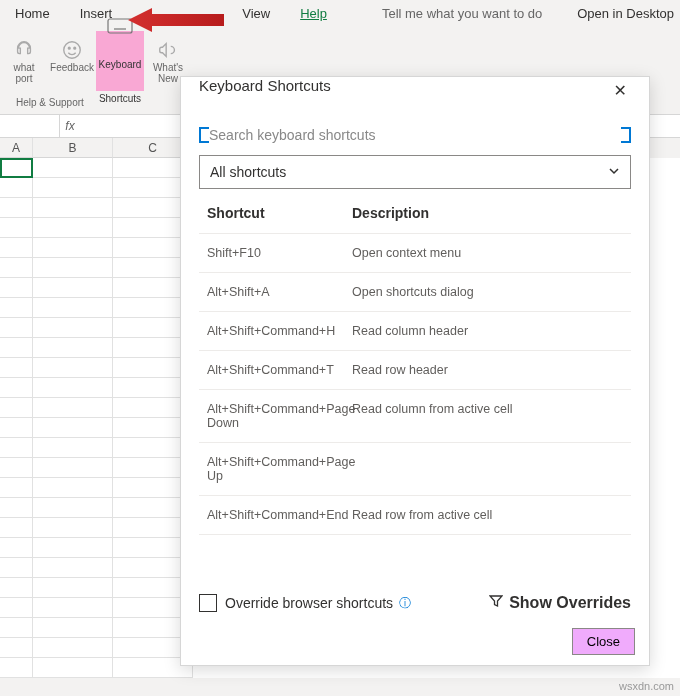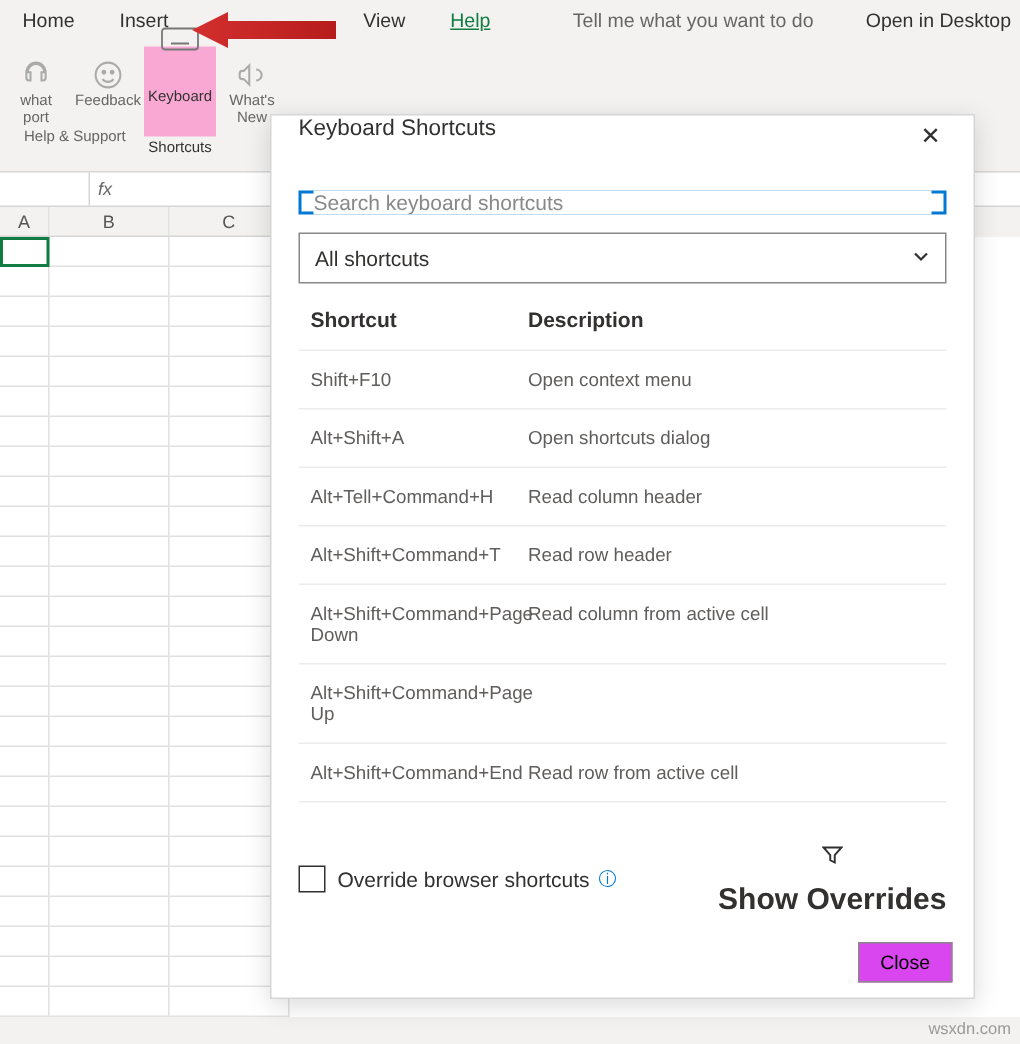--- a/index.html
+++ b/index.html
@@ -10,21 +10,21 @@
     .ribbon-tab { padding: 0 15px; color: #323130; cursor: pointer; }
     .ribbon-tab.help { color: #107c41; text-decoration: underline; }
     .tell-me { margin-left: 40px; color: #666; }
     .open-desktop { margin-left: auto; margin-right: 6px; color: #323130; }
 
     
     .ribbon-buttons { height: 70px; background: #f3f2f1; display: flex; align-items: center; padding: 4px 0; }
     .ribbon-btn { display: flex; flex-direction: column; align-items: center; justify-content: center; width: 48px; height: 60px; font-size: 10px; color: #666; cursor: pointer; }
     .ribbon-btn.highlighted { background: #f9a8d4; color: #333; gap: 23px; }
     .ribbon-btn .icon { width: 28px; height: 24px; display: flex; align-items: center; justify-content: center; color: #888; }
-    .ribbon-group-label { position: absolute; top: 86px; left: 16px; font-size: 10px; color: #666; }
+    .ribbon-group-label { position: absolute; top: 97px; left: 16px; font-size: 10px; color: #666; }
 
     
     .arrow { position: absolute; top: 6px; left: 128px; pointer-events: none; z-index: 5; }
 
     
     .formula-bar { height: 24px; background: #fff; border-top: 1px solid #d6d6d6; border-bottom: 1px solid #d6d6d6; display: flex; align-items: center; font-size: 12px; color: #666; }
     .name-box { width: 60px; border-right: 1px solid #d6d6d6; height: 100%; display: flex; align-items: center; padding-left: 6px; }
     .fx { width: 20px; text-align: center; font-style: italic; }
 
     
@@ -55,24 +55,24 @@
 
     .table-rows { flex: 1; overflow: hidden; }
     .trow { display: flex; padding: 12px 8px; border-bottom: 1px solid #edebe9; font-size: 12.5px; color: #605e5c; }
     .td-shortcut { width: 145px; padding-right: 8px; }
     .td-desc { flex: 1; }
 
     .dialog-footer1 { display: flex; align-items: center; padding: 14px 18px 10px 18px; }
     .checkbox { width: 18px; height: 18px; border: 1px solid #323130; margin-right: 8px; cursor: pointer; }
     .override-label { font-size: 14px; color: #323130; }
     .info-icon { color: #0078d4; margin-left: 6px; font-size: 12px; }
-    .show-overrides { margin-left: auto; font-size: 20px; font-weight: 600; color: #323130; display: flex; align-items: center; cursor: pointer; gap: 6px; flex-direction: column; }
+    .show-overrides { margin-left: auto; font-size: 16px; font-weight: 600; color: #323130; display: flex; align-items: center; cursor: pointer; gap: 6px; }
 
     .dialog-footer2 { display: flex; justify-content: flex-end; padding: 6px 14px 10px 14px; }
-    .close-btn { border: 1px solid #8a8886; background: #d946ef; padding: 5px 14px; font-size: 13px; cursor: pointer; }
+    .close-btn { border: 1px solid #8a8886; background: #f0abfc; padding: 5px 14px; font-size: 13px; cursor: pointer; }
 
     .watermark { position: absolute; bottom: 4px; right: 6px; font-size: 11px; color: #999; z-index: 20; }
   </style>
 </head>
 <body>
 
 <div class="ribbon-tabs">
   <div class="ribbon-tab">Home</div>
   <div class="ribbon-tab">Insert</div>
   <div class="ribbon-tab" style="margin-left:100px">View</div>
@@ -311,21 +311,21 @@
     <div class="table-rows">
       <div class="trow">
           <div class="td-shortcut">Shift+F10</div>
           <div class="td-desc">Open context menu</div>
         </div>
       <div class="trow">
           <div class="td-shortcut">Alt+Shift+A</div>
           <div class="td-desc">Open shortcuts dialog</div>
         </div>
       <div class="trow">
-          <div class="td-shortcut">Alt+Tell+Command+H</div>
+          <div class="td-shortcut">Alt+Shift+Command+H</div>
           <div class="td-desc">Read column header</div>
         </div>
       <div class="trow">
           <div class="td-shortcut">Alt+Shift+Command+T</div>
           <div class="td-desc">Read row header</div>
         </div>
       <div class="trow">
           <div class="td-shortcut">Alt+Shift+Command+Page Down</div>
           <div class="td-desc">Read column from active cell</div>
         </div>

